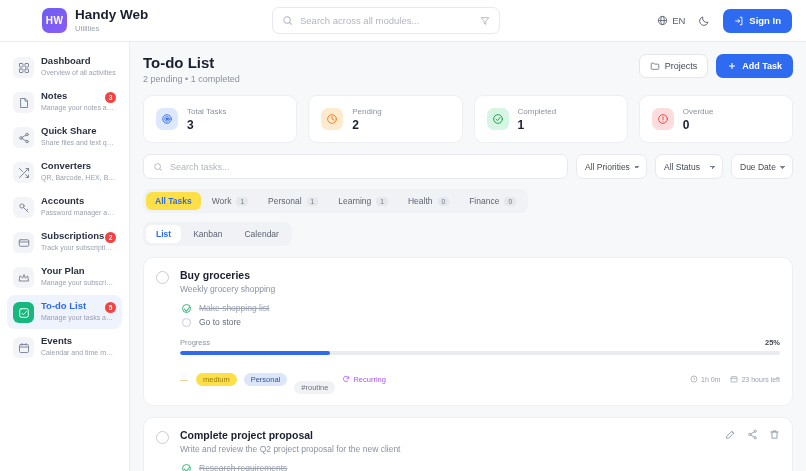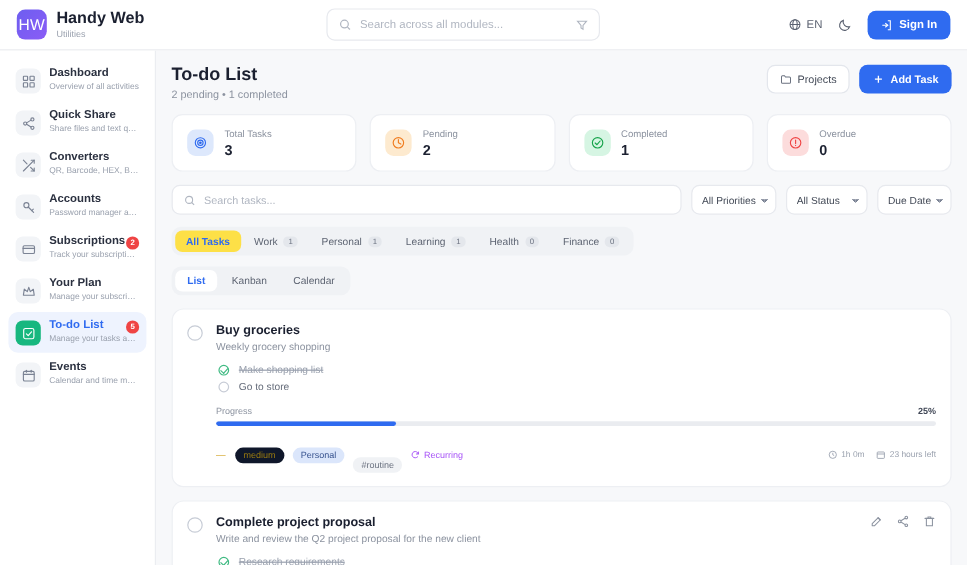--- a/index.html
+++ b/index.html
@@ -16,23 +16,24 @@
   .topbar {
     height: 42px; min-height: 42px; background: #ffffff;
     border-bottom: 1px solid #ebedf1;
     display: flex; align-items: center; padding: 0 14px;
     position: relative;
   }
   .brand { display: flex; align-items: center; gap: 8px; width: 230px; }
   .logo-badge {
     width: 25px; height: 25px; border-radius: 7px;
     background: linear-gradient(135deg, #6d5ef0, #8b5cf6);
-    color: #fff; font-size: 13px; font-weight: normal;
+    color: #fff; font-size: 10px; font-weight: bold;
     display: flex; align-items: center; justify-content: center;
     letter-spacing: .3px;
+    margin-left: 28px;
   }
   .brand-text { line-height: 1.05; }
   .brand-title { font-size: 13.5px; font-weight: bold; color: #1b2030; }
   .brand-sub { font-size: 7.5px; color: #9aa1ae; margin-top: 2px; }
 
   .search-wrap {
     position: absolute; left: 272px; top: 7px;
     width: 228px; height: 27px;
     border: 1px solid #e7e9ee; border-radius: 7px; background: #fff;
     display: flex; align-items: center; padding: 0 9px; gap: 7px;
@@ -195,21 +196,21 @@
 
   .progress-block { margin-top: 9px; padding-left: 24px; }
   .progress-head { display: flex; align-items: center; margin-bottom: 4px; }
   .progress-label { font-size: 7.5px; color: #8b929f; }
   .progress-pct { margin-left: auto; font-size: 7.5px; font-weight: bold; color: #404756; }
   .progress-track { height: 4px; background: #eaecf0; border-radius: 3px; overflow: hidden; }
   .progress-fill { height: 100%; background: #2f6bf0; border-radius: 3px; }
 
   .meta-row { display: flex; align-items: center; gap: 7px; margin-top: 9px; padding-left: 24px; }
   .chip { font-size: 7.5px; border-radius: 9px; padding: 2px 7px; white-space: nowrap; }
-  .chip-priority { background: #0f172a; color: #9a7b10; }
+  .chip-priority { background: #fde047; color: #9a7b10; }
   .chip-cat { background: #dbe6fb; color: #37538f; }
   .chip-tag { background: #f0f2f5; color: #6b7280; margin-top: 17px; }
   .chip-recur { color: #a855f7; display: flex; align-items: center; gap: 3px; font-size: 7.5px; }
   .dash { color: #d4a72c; font-size: 8px; margin-right: 1px; }
   .meta-right { margin-left: auto; display: flex; gap: 10px; align-items: center; }
   .meta-item { display: flex; align-items: center; gap: 3px; font-size: 7px; color: #9aa1ae; }
   svg { display: block; }
 </style>
 </head>
 <body>
@@ -278,20 +279,33 @@
               <rect x="3" y="3" width="7" height="7" rx="1"></rect>
               <rect x="14" y="3" width="7" height="7" rx="1"></rect>
               <rect x="3" y="14" width="7" height="7" rx="1"></rect>
               <rect x="14" y="14" width="7" height="7" rx="1"></rect>
             </svg>
           </div>
           <div class="nav-txt">
             <div class="nav-label">Dashboard</div>
             <div class="nav-desc">Overview of all activities</div>
           </div>
+        </div>
+        <div class="nav-item">
+          <div class="nav-ico">
+            <svg width="12" height="12" viewBox="0 0 24 24" fill="none" stroke="#7b8394" stroke-width="1.9" stroke-linecap="round" stroke-linejoin="round">
+              <path d="M6 3h8l5 5v13H6z"></path>
+              <polyline points="14,3 14,8 19,8"></polyline>
+            </svg>
+          </div>
+          <div class="nav-txt">
+            <div class="nav-label">Notes</div>
+            <div class="nav-desc">Manage your notes and d...</div>
+          </div>
+          <div class="nav-badge">3</div>
         </div>
         <div class="nav-item">
           <div class="nav-ico">
             <svg width="12" height="12" viewBox="0 0 24 24" fill="none" stroke="#7b8394" stroke-width="1.9" stroke-linecap="round" stroke-linejoin="round">
               <circle cx="18" cy="5" r="2.6"></circle>
               <circle cx="6" cy="12" r="2.6"></circle>
               <circle cx="18" cy="19" r="2.6"></circle>
               <line x1="8.3" y1="10.8" x2="15.7" y2="6.2"></line>
               <line x1="8.3" y1="13.2" x2="15.7" y2="17.8"></line>
             </svg>

